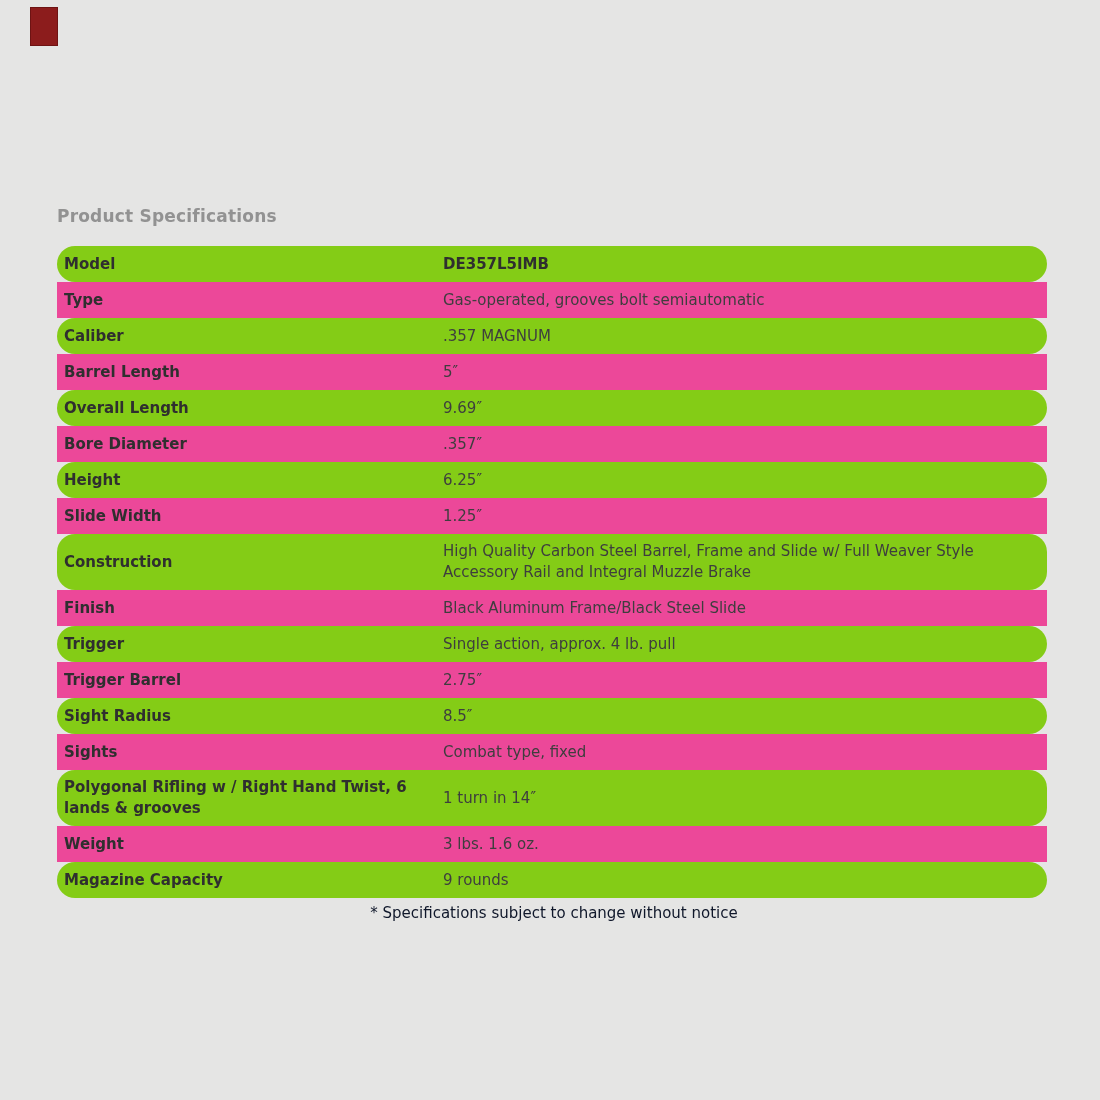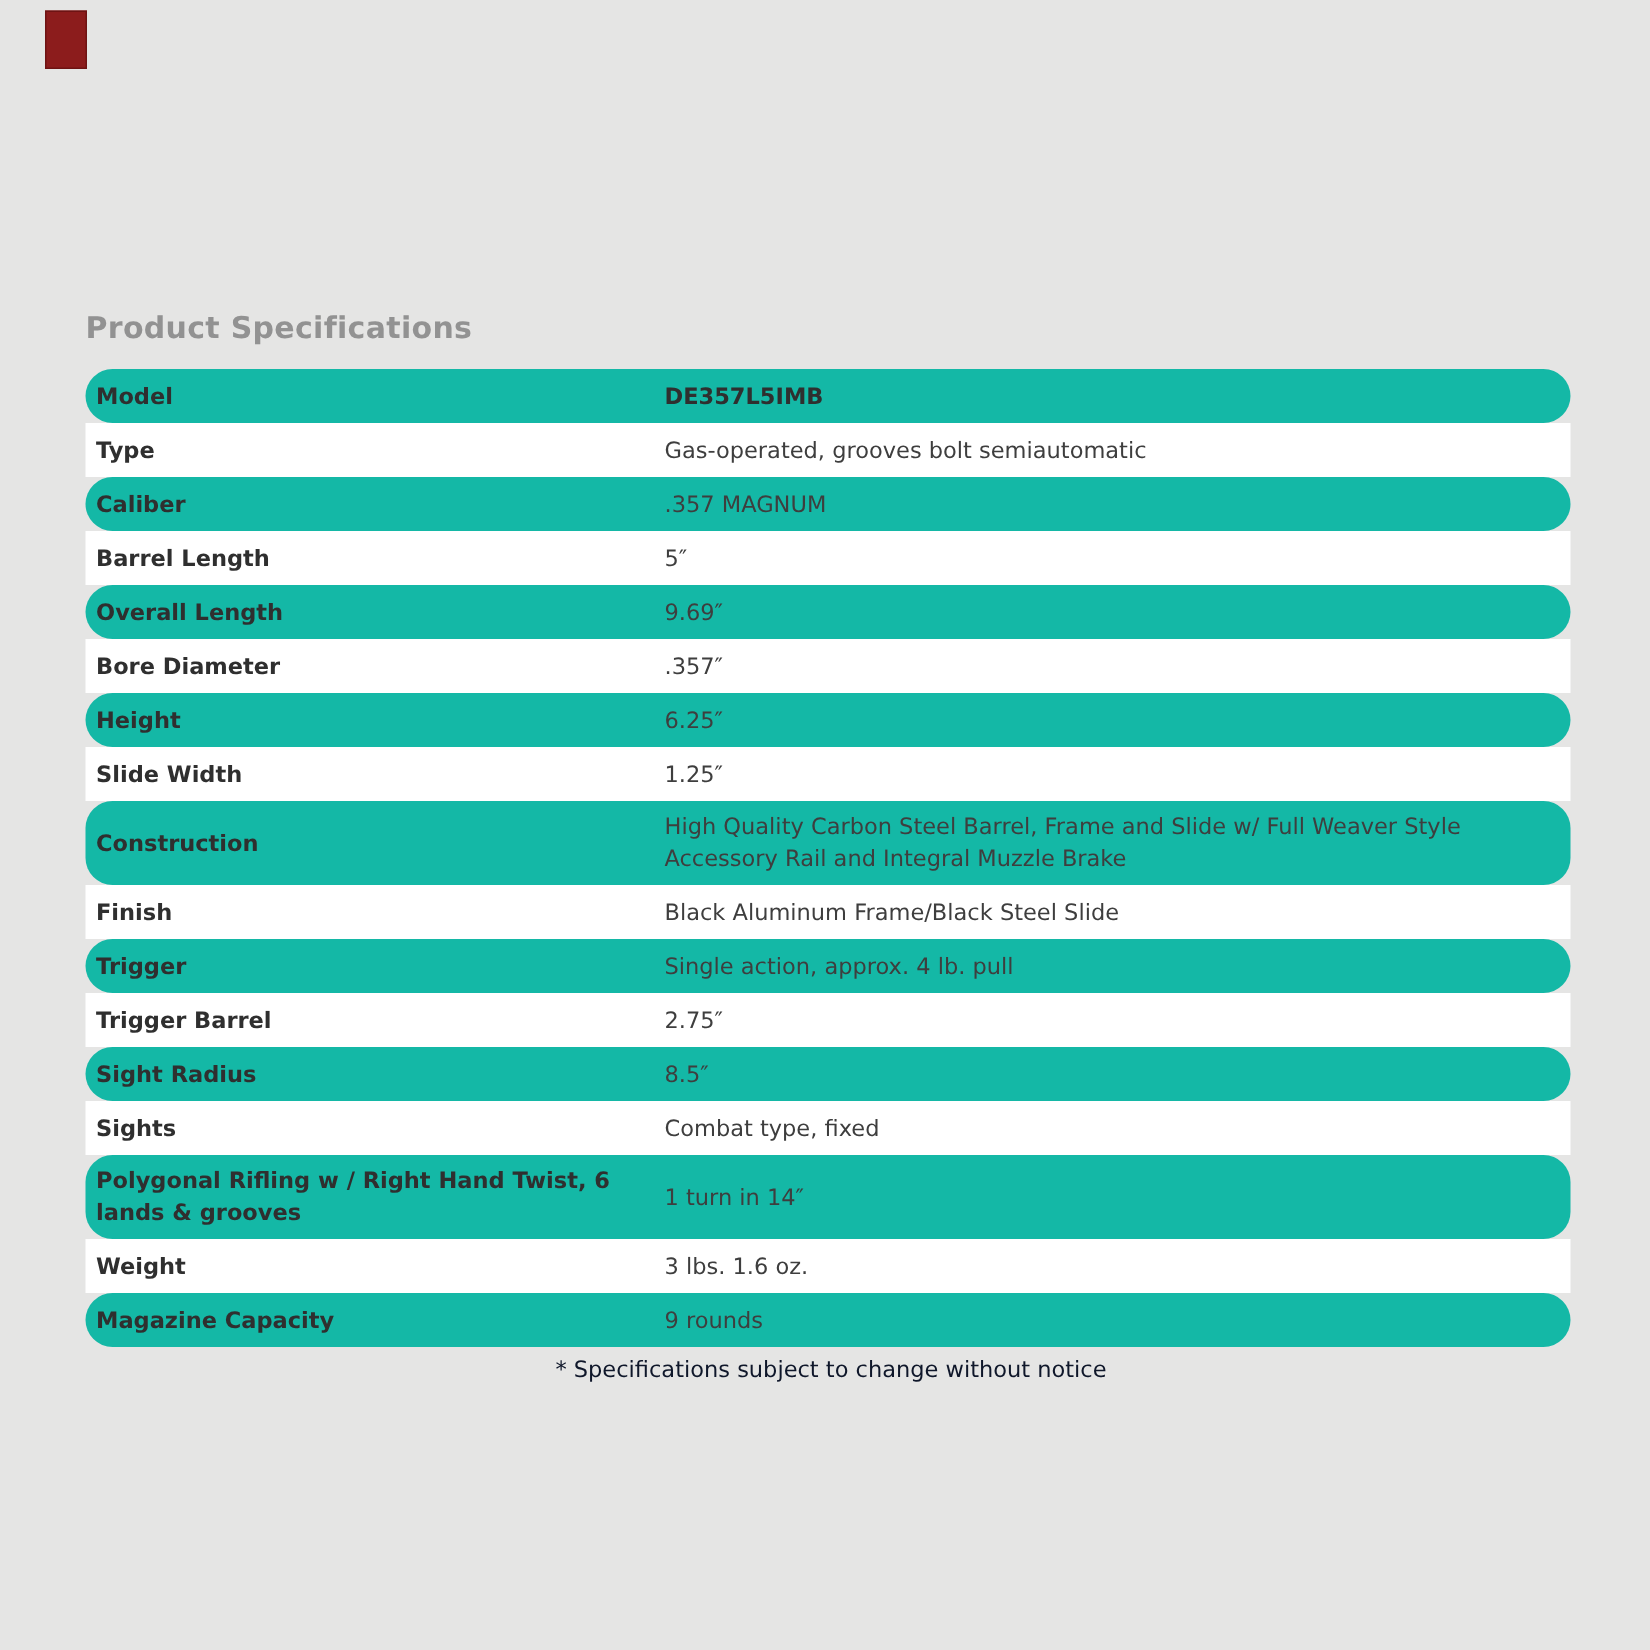--- a/index.html
+++ b/index.html
@@ -21,39 +21,39 @@
     width: 28px;
     height: 39px;
     background: #8c1c1c;
     border: 1px solid #6e1313;
     box-sizing: border-box;
   }
   .page-title {
     position: absolute;
     left: 57px;
     top: 206px;
-    font-size: 20px;
+    font-size: 17px;
     font-weight: bold;
     color: #929292;
     letter-spacing: 0.2px;
   }
   .spec-table {
     position: absolute;
     left: 57px;
     top: 246px;
     width: 990px;
   }
   .spec-row {
     display: flex;
     min-height: 36px;
     align-items: stretch;
     box-sizing: border-box;
   }
-  .spec-row.tan { background: #14b8a6; border-radius: 18px; }
-  .spec-row.white { background: #ffffff; }
+  .spec-row.tan { background: #84cc16; border-radius: 18px; }
+  .spec-row.white { background: #ec4899; }
   .cell {
     display: flex;
     align-items: center;
     box-sizing: border-box;
     padding-top: 7px;
     padding-bottom: 7px;
     font-size: 15px;
     line-height: 21px;
   }
   .cell.label {

